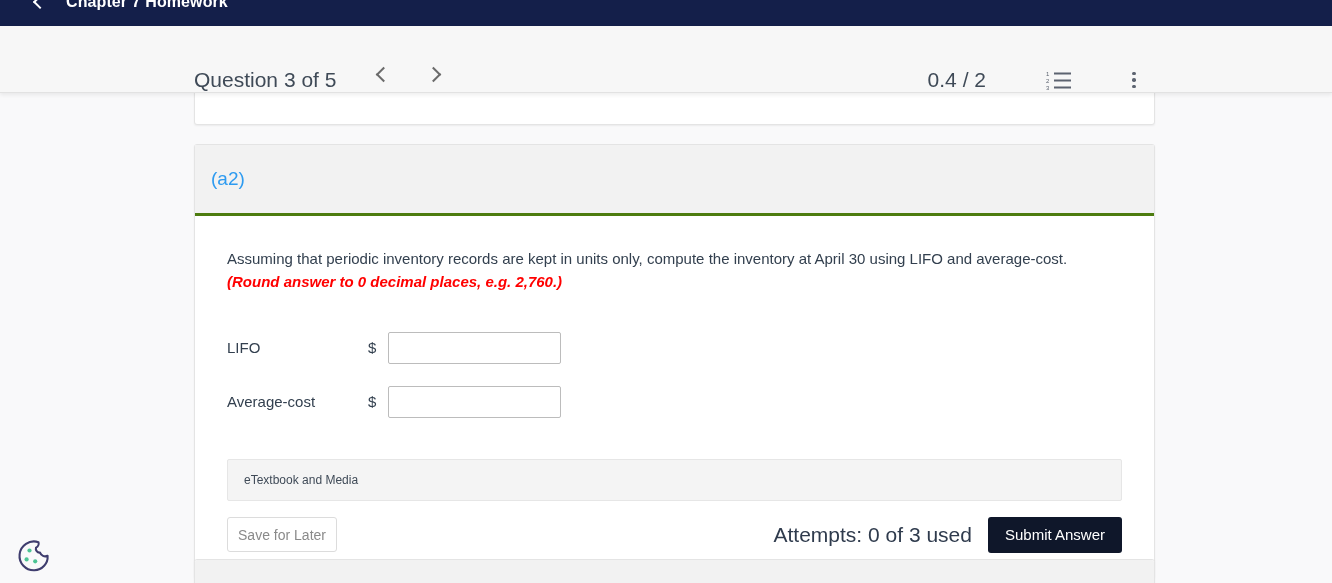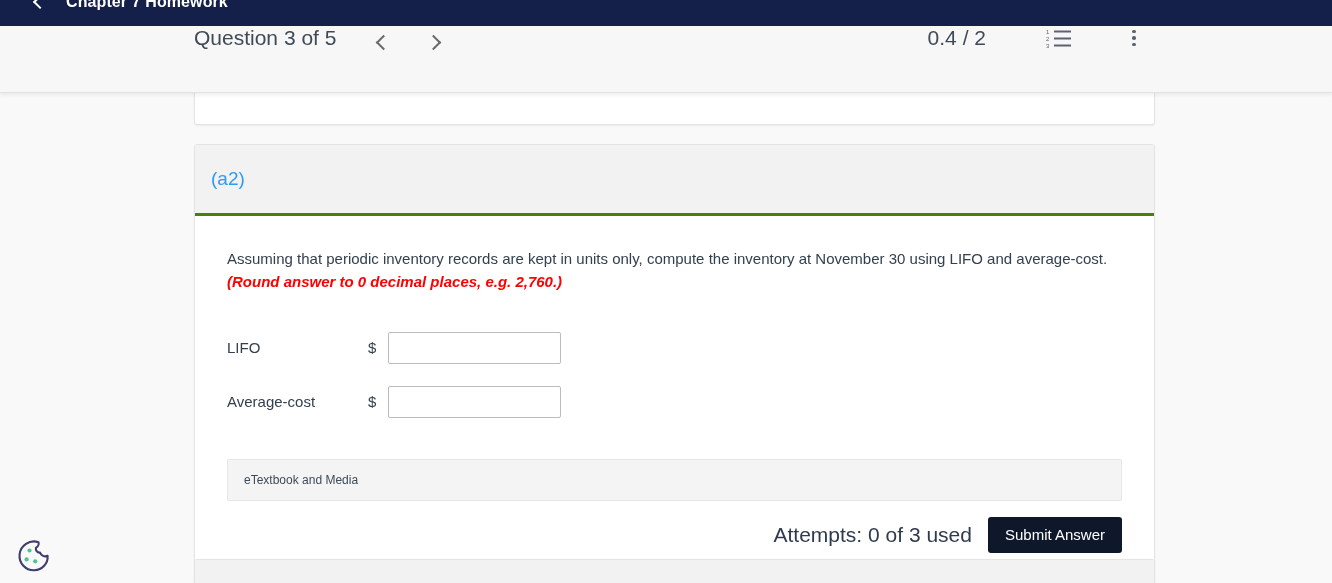--- a/index.html
+++ b/index.html
@@ -57,21 +57,21 @@
   
   #question-toolbar {
     position: absolute;
     top: 26px; left: 0;
     width: 1332px;
     height: 67px;
     background: #f7f7f7;
     border-bottom: 1px solid #e2e2e2;
     box-shadow: 0 2px 4px rgba(0,0,0,.07);
     display: flex;
-    align-items: flex-start;
+    align-items: flex-end;
     z-index: 20;
   }
   #question-label {
     margin-left: 194px;
     font-size: 21px;
     color: #3f4a57;
     white-space: nowrap;
   }
   .nav-arrow {
     width: 34px; height: 34px;
@@ -343,21 +343,21 @@
     
   </div>
 
   <div class="card" id="part-a2-card">
     <div id="part-a2-header">
       <span id="part-label">(a2)</span>
     </div>
 
     <div id="part-a2-body">
       <div id="question-prompt">
-        <span>Assuming that periodic inventory records are kept in units only, compute the inventory at November 30 using LIFO and average-cost.</span>
+        <span>Assuming that periodic inventory records are kept in units only, compute the inventory at April 30 using LIFO and average-cost.</span>
         <span id="rounding-hint">(Round answer to 0 decimal places, e.g. 2,760.)</span>
       </div>
 
       <div id="answer-rows">
         <div class="answer-row">
           <span class="answer-label">LIFO</span>
           <span class="currency-symbol">$</span>
           <input class="answer-input" type="text" value="" style="">
         </div>
         <div class="answer-row">
@@ -365,20 +365,21 @@
           <span class="currency-symbol">$</span>
           <input class="answer-input" type="text" value="" style="">
         </div>
       </div>
 
       <div id="etextbook-bar">
         <span id="etextbook-label">eTextbook and Media</span>
       </div>
 
       <div id="part-a2-actions">
+        <button id="save-for-later-button">Save for Later</button>
         <div id="actions-right">
           <span id="current-attempts-text">Attempts: 0 of 3 used</span>
           <button id="submit-answer-button">Submit Answer</button>
         </div>
       </div>
     </div>
   </div>
 
   <div class="card" id="next-question-card">
     <div id="next-card-header"></div>

